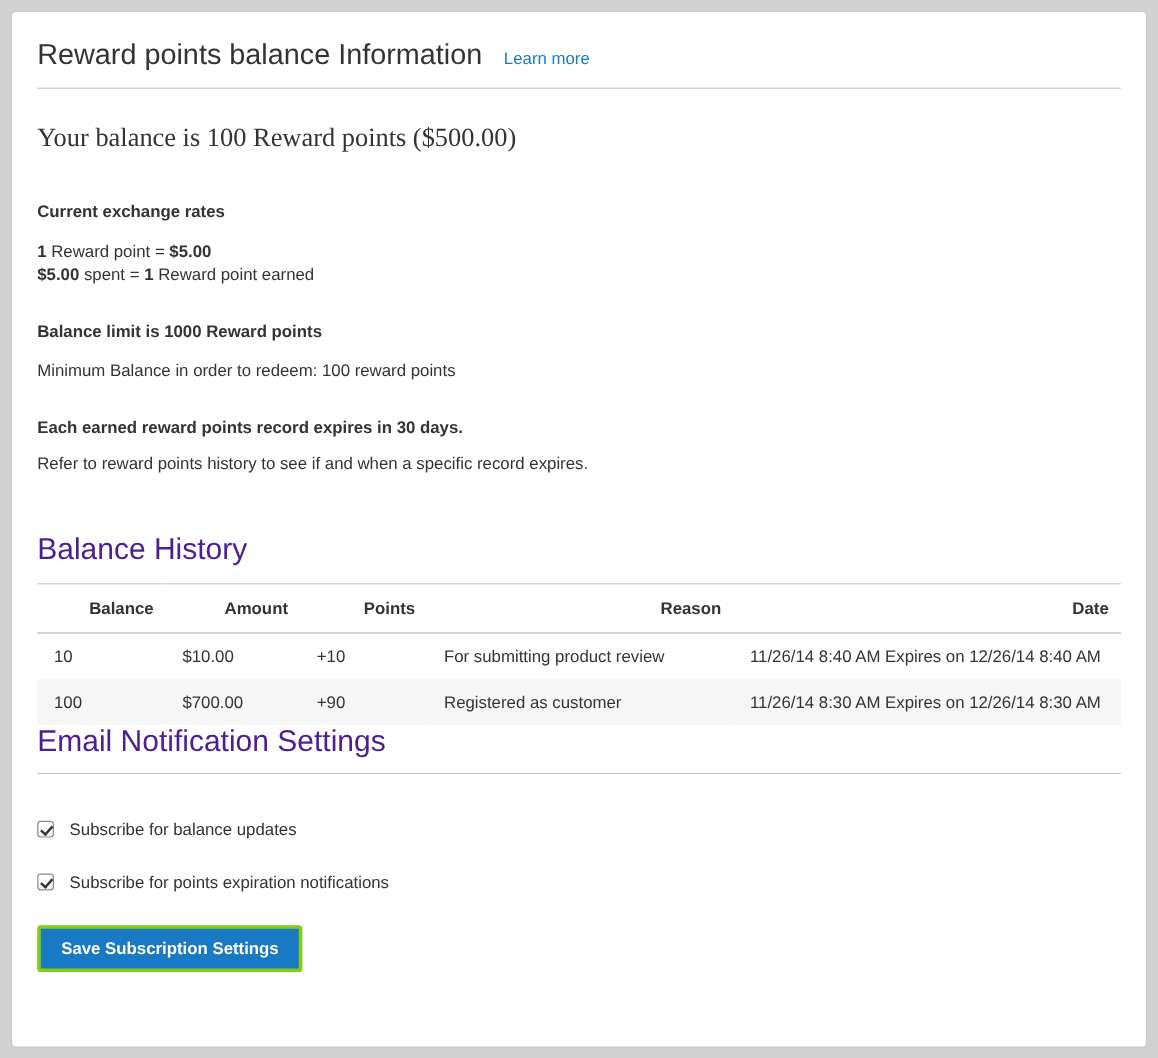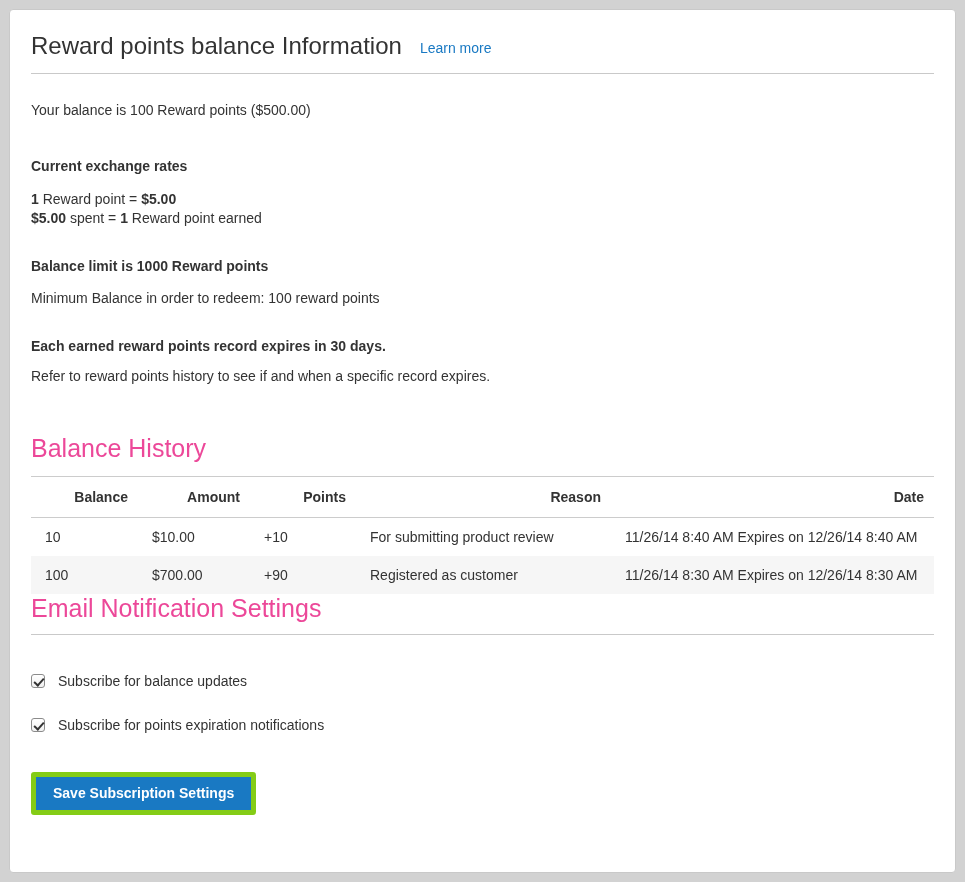--- a/index.html
+++ b/index.html
@@ -37,33 +37,33 @@
     text-decoration: none;
     cursor: pointer;
     position: relative;
     top: 2px;
   }
   .divider {
     border: none;
     border-bottom: 1px solid #c9c9c9;
     margin-top: 13px;
   }
-  .balance-summary { font-size: 14px; margin-top: 28px; }
+  .balance-summary { font-size: 22px; margin-top: 28px; font-family: Liberation Serif, serif; }
   .bold { font-weight: 700; }
   .exchange-heading { font-weight: 700; margin-top: 40px; }
   .rate-lines { margin-top: 16px; line-height: 19px; }
   .balance-limit { font-weight: 700; margin-top: 30px; }
   .min-balance { margin-top: 16px; }
   .expiry-notice { font-weight: 700; margin-top: 32px; }
   .expiry-note { margin-top: 14px; }
 
   h2 {
     font-size: 25px;
     font-weight: 300;
-    color: #ec4899;
+    color: #4c1d95;
   }
   .history-heading { margin-top: 50px; }
   table {
     width: 100%;
     border-collapse: collapse;
     margin-top: 13px;
     font-size: 14px;
   }
   thead th {
     text-align: right;
@@ -110,24 +110,24 @@
     position: absolute;
     left: 4px; top: 1px;
     width: 4px; height: 8px;
     border-right: 2px solid #333;
     border-bottom: 2px solid #333;
     transform: rotate(42deg);
   }
   .checkbox-label { font-size: 14px; cursor: pointer; }
 
   .save-button {
-    margin-top: 39px;
+    margin-top: 28px;
     display: inline-block;
     background: #1979c3;
-    border: 5px solid #84cc16;
+    border: 3px solid #84cc16;
     border-radius: 3px;
     color: #ffffff;
     font-family: "Liberation Sans", "DejaVu Sans", sans-serif;
     font-size: 14px;
     font-weight: 700;
     padding: 8px 17px 9px 17px;
     cursor: pointer;
   }
 </style>
 </head>

